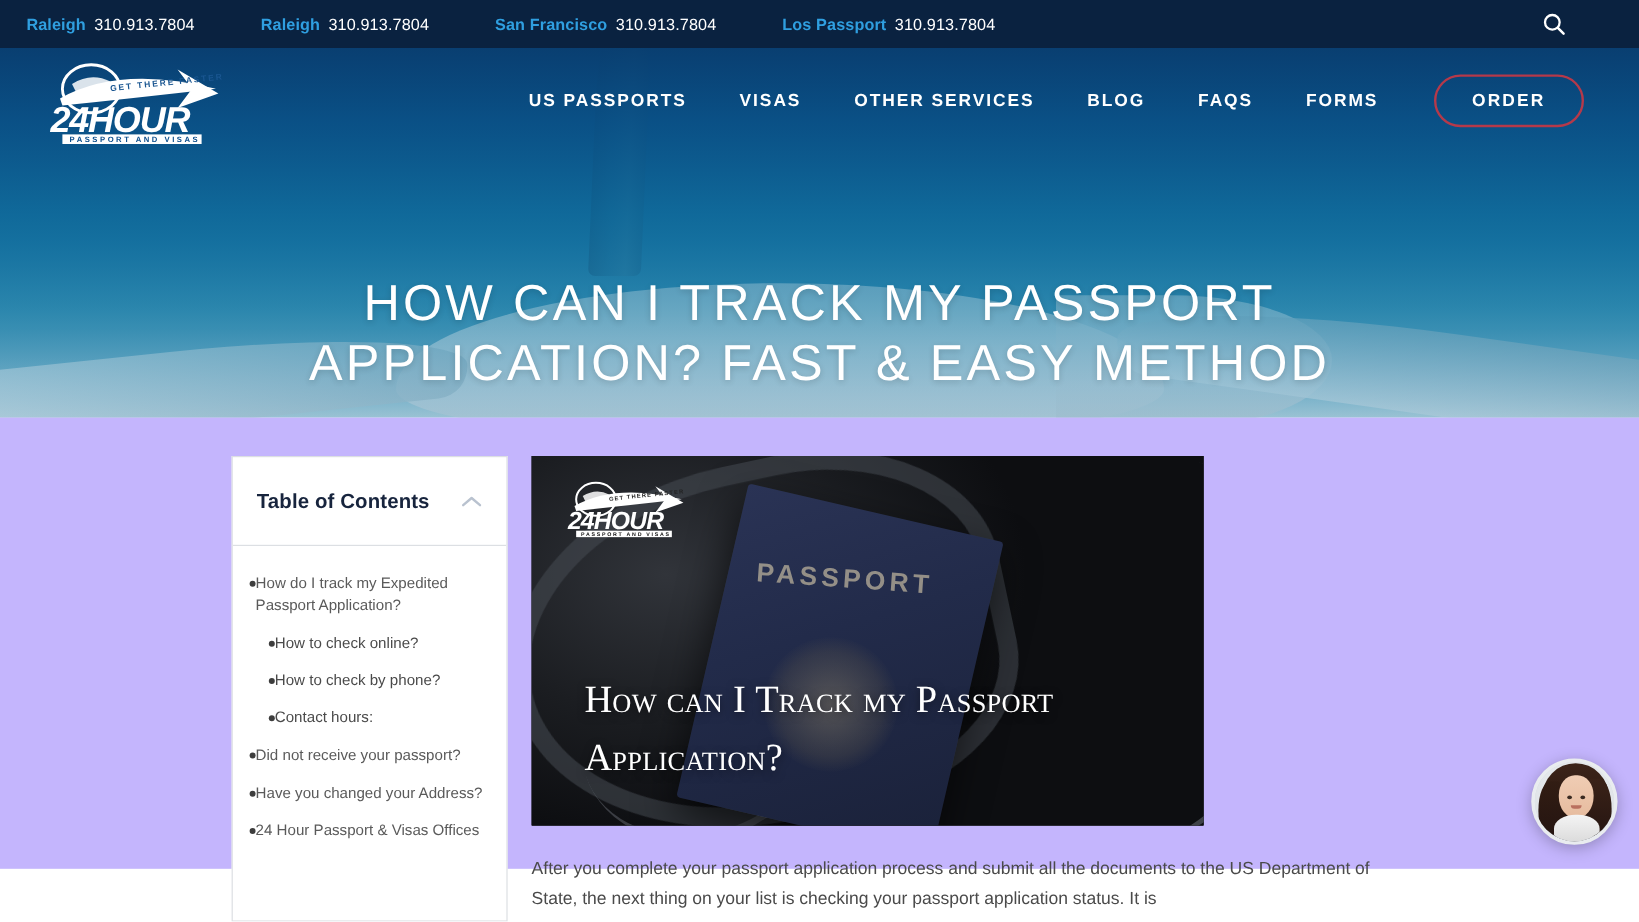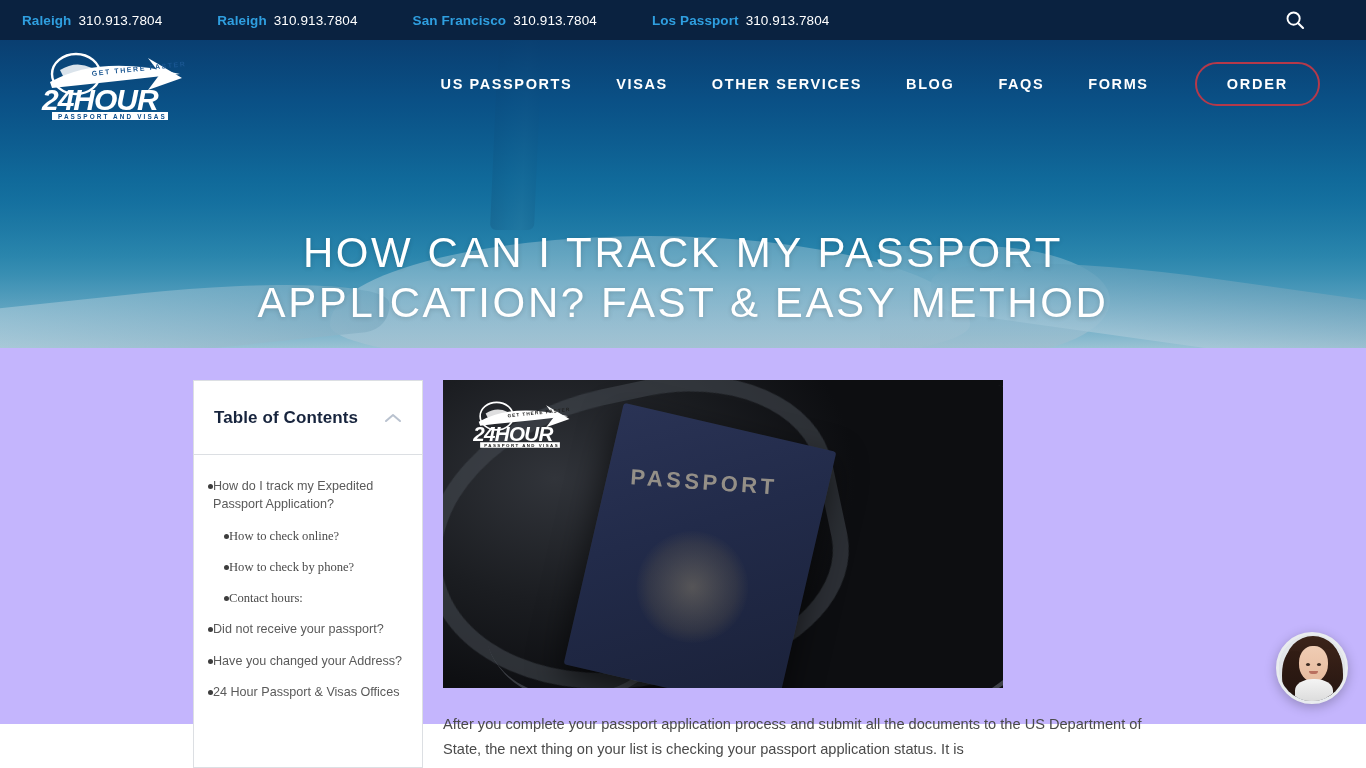--- a/index.html
+++ b/index.html
@@ -202,21 +202,21 @@
   .dot{
     flex:0 0 auto;
     width:5px; height:5px; border-radius:50%;
     background:#3d3d3d; margin-top:7px;
   }
   .toc-li.sub .dot{ background:#3d3d3d; width:5px; height:5px; }
   .toc-link{
     color:#5a5a5a; font-size:12.6px; line-height:1.45;
     text-decoration:none;
   }
-  .toc-li.sub .toc-link{ color:#4a4a4a; font-size:12.6px;font-family:Liberation Serif, serif; }
+  .toc-li.sub .toc-link{ color:#4a4a4a; font-size:12.6px; }
 
   
   .article{
     margin-left:20px;
     width:560px;
     flex:0 0 auto;
   }
   .feature-img{
     width:560px; height:308px;
     position:relative;
@@ -494,20 +494,21 @@
         <ellipse cx="46" cy="26" rx="24" ry="20" fill="none" stroke="#fff" stroke-width="2.4"></ellipse>
         <path d="M30 22 Q46 12 62 20 Q50 30 34 30 Z" fill="#fff" opacity=".85"></path>
         <path d="M20 34 Q70 6 150 26 Q80 34 22 40 Z" fill="#fff"></path>
         <path d="M118 10 L152 30 L118 42 L130 26 Z" fill="#fff"></path>
         <text x="62" y="28" fill="#222" font-family="Liberation Sans, sans-serif" font-size="7" font-weight="bold" letter-spacing="1.4" transform="rotate(-6 62 28)">GET THERE FASTER</text>
         <text x="12" y="62" fill="#fff" font-family="Liberation Sans, sans-serif" font-size="30" font-weight="bold" font-style="italic" letter-spacing="-1">24HOUR</text>
         <rect x="22" y="64" width="116" height="8" fill="#fff"></rect>
         <text x="28" y="70.5" fill="#111" font-family="Liberation Sans, sans-serif" font-size="6.4" font-weight="bold" letter-spacing="2.1">PASSPORT AND VISAS</text>
       </svg>
 
+      <div class="img-title">How can I Track my Passport Application?</div>
     </div>
 
     <p class="body-copy">After you complete your passport application process and submit all the documents to the US Department of State, the next thing on your list is checking your passport application status. It is</p>
   </section>
 
   <div class="chat-avatar">
     <div class="face-bg"></div>
     <div class="shoulders"></div>
     <div class="hair"></div>
     <div class="hair-side-l"></div>

